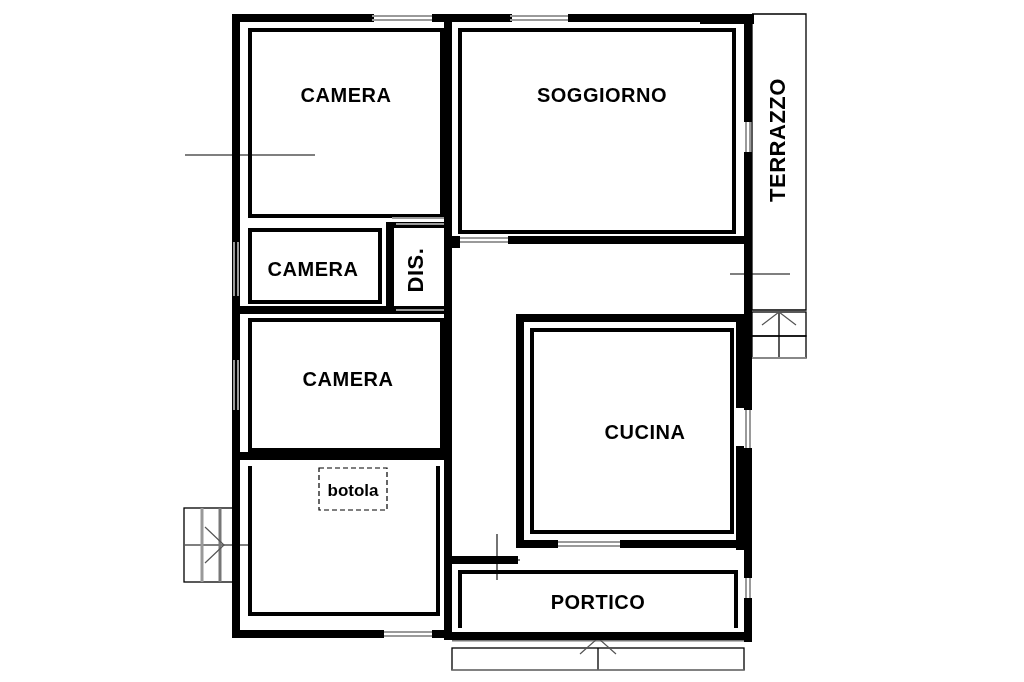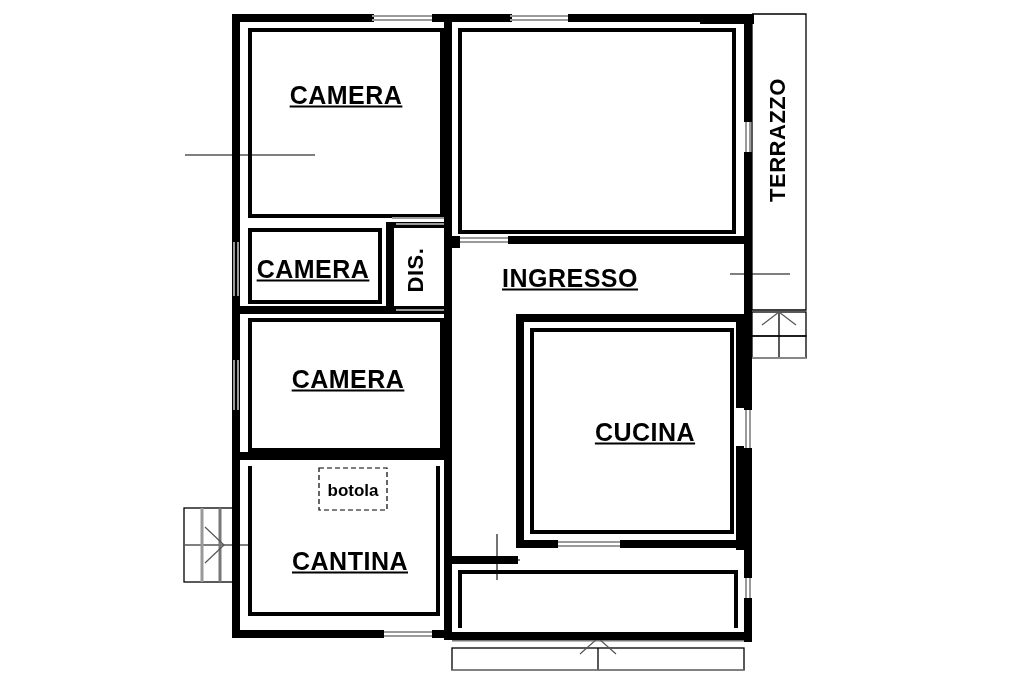--- a/index.html
+++ b/index.html
@@ -27,21 +27,21 @@
   .room-label {
     position: absolute;
     color: #000000;
     font-family: "Liberation Sans", sans-serif;
     font-weight: bold;
     white-space: nowrap;
     letter-spacing: 0.5px;
     transform: translate(-50%, -50%);
     pointer-events: none;
   }
-  .lbl-lg { font-size: 25px; text-decoration: underline; }
+  .lbl-lg { font-size: 20px; }
   .lbl-md { font-size: 22px; }
   .lbl-sm { font-size: 17px; letter-spacing: 0px; font-weight: bold; }
   .lbl-vert {
     transform: translate(-50%, -50%) rotate(-90deg);
     transform-origin: center center;
   }
 </style>
 </head>
 <body>
 
@@ -232,31 +232,31 @@
     </g>
 
     <g>
       <rect x="319" y="468" width="68" height="42" fill="none" stroke="#000" stroke-width="1.2" stroke-dasharray="5 3"></rect>
     </g>
 
   </svg>
 
   <div class="room-label lbl-lg" style="left:346px; top:95px;">CAMERA</div>
 
+  <div class="room-label lbl-lg" style="left:602px; top:95px;">SOGGIORNO</div>
 
   <div class="room-label lbl-md lbl-vert" style="left:778px; top:140px;">TERRAZZO</div>
 
   <div class="room-label lbl-lg" style="left:313px; top:269px;">CAMERA</div>
 
   <div class="room-label lbl-md lbl-vert" style="left:416px; top:270px;">DIS.</div>
 
-  <div class="room-label lbl-lg" style="left:570px; top:278px;">INGRESSO</div>
 
   <div class="room-label lbl-lg" style="left:348px; top:379px;">CAMERA</div>
 
   <div class="room-label lbl-lg" style="left:637px; top:432px;margin-left:8px;">CUCINA</div>
 
   <div class="room-label lbl-sm" style="left:353px; top:491px;">botola</div>
 
-  <div class="room-label lbl-lg" style="left:350px; top:561px;">CANTINA</div>
-
+
+  <div class="room-label lbl-lg" style="left:598px; top:602px;">PORTICO</div>
 
 </div>
 
 </body></html>

